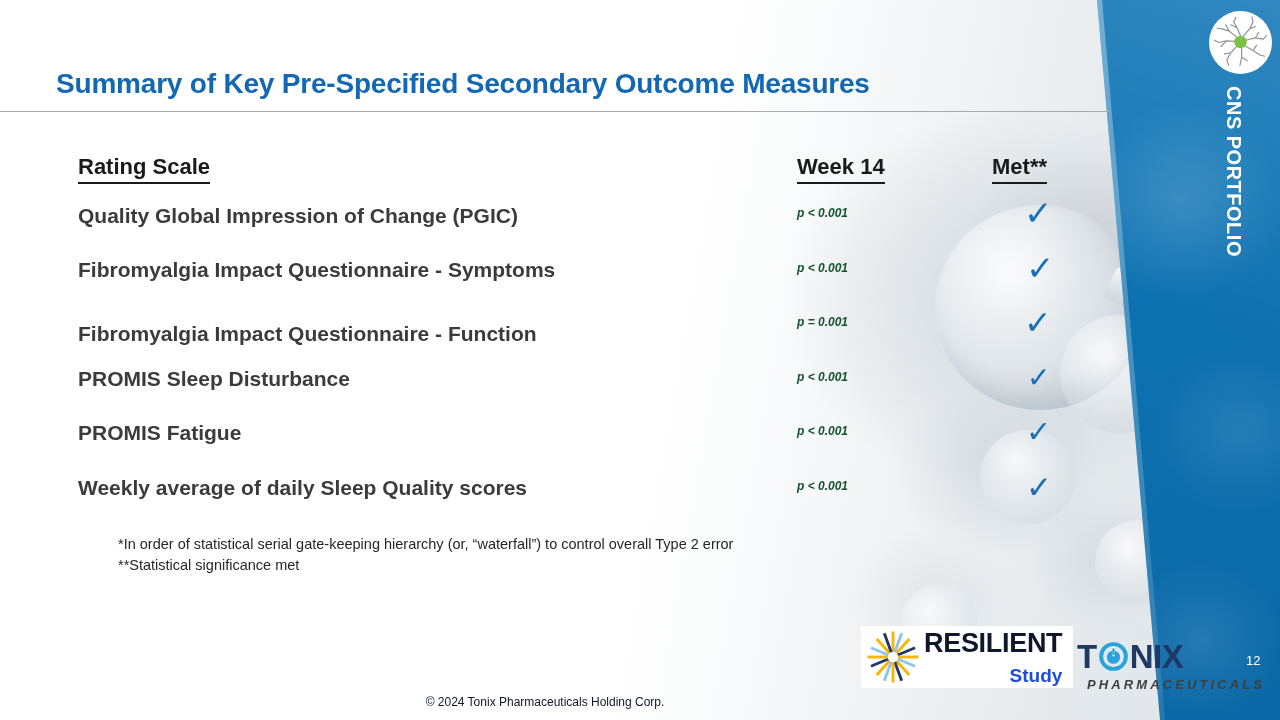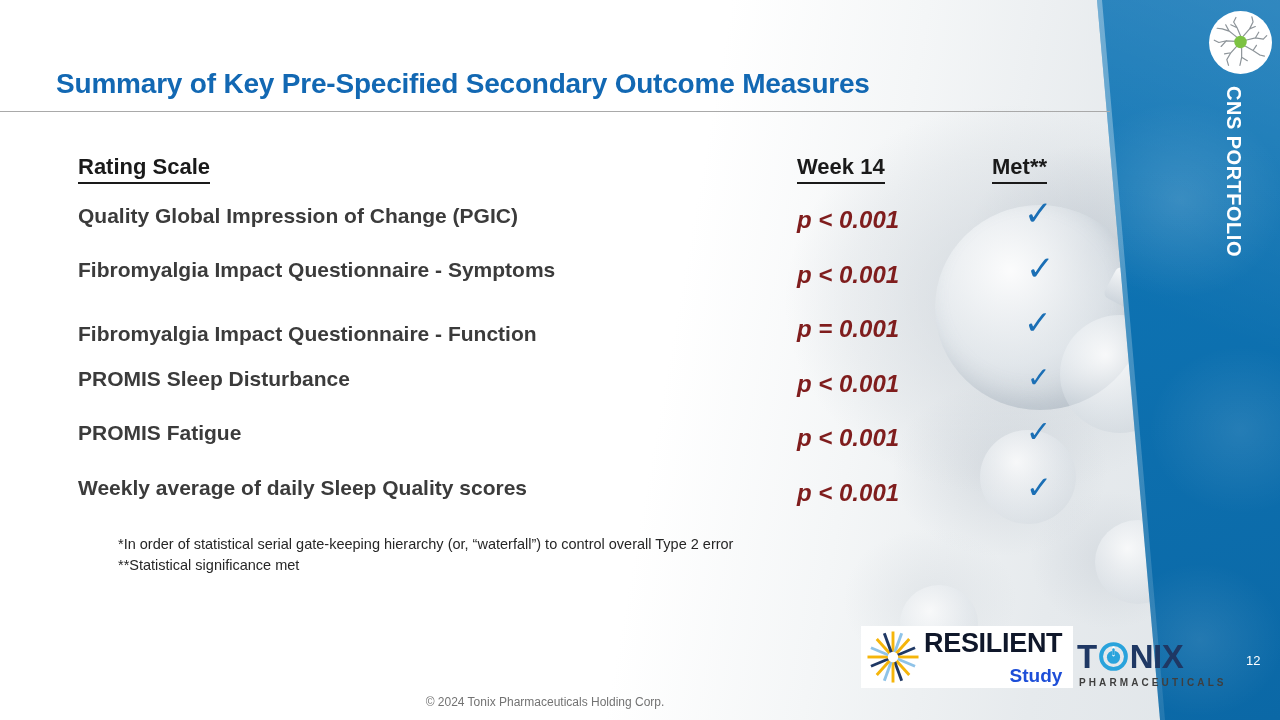--- a/index.html
+++ b/index.html
@@ -148,24 +148,24 @@
     position: absolute;
     left: 78px;
     font-size: 21px;
     font-weight: bold;
     color: #3b3b3b;
     white-space: nowrap;
   }
   .row-pval {
     position: absolute;
     left: 797px;
-    font-size: 24px;
+    font-size: 12px;
     font-weight: bold;
     font-style: italic;
-    color: #7f1d1d;
+    color: #14532d;
     white-space: nowrap;
   }
   .row-check {
     position: absolute;
     color: #1B6FB5;
     line-height: 1;
   }
 
   
   .footnotes {
@@ -216,44 +216,45 @@
     display: flex;
     align-items: center;
     font-size: 33px;
     font-weight: bold;
     color: #1F3864;
     letter-spacing: -0.5px;
     line-height: 1;
   }
   .tonix-o { width: 31px; height: 31px; margin: 0 1px; flex: 0 0 auto; }
   .tonix-sub {
-    font-size: 10px;
+    font-size: 13px;
     font-weight: bold;
     color: #3f3f3f;
     letter-spacing: 3.1px;
     margin-top: 4px;
-    margin-left: 2px;
+    margin-left: 10px;
+    font-style: italic;
   }
 
   
   .page-num {
     position: absolute;
     left: 1246px;
     top: 653px;
     font-size: 13px;
     color: #ffffff;
   }
   .copyright {
     position: absolute;
     left: 0;
     top: 695px;
     width: 1090px;
     text-align: center;
     font-size: 12px;
-    color: #737373;
+    color: #0f172a;
   }
 </style>
 </head>
 <body>
 
 <div class="slide">
 
   <div class="bg-wash"></div>
   <div class="bg-bubble bub-a"></div>
   <div class="flask-neck"></div>

